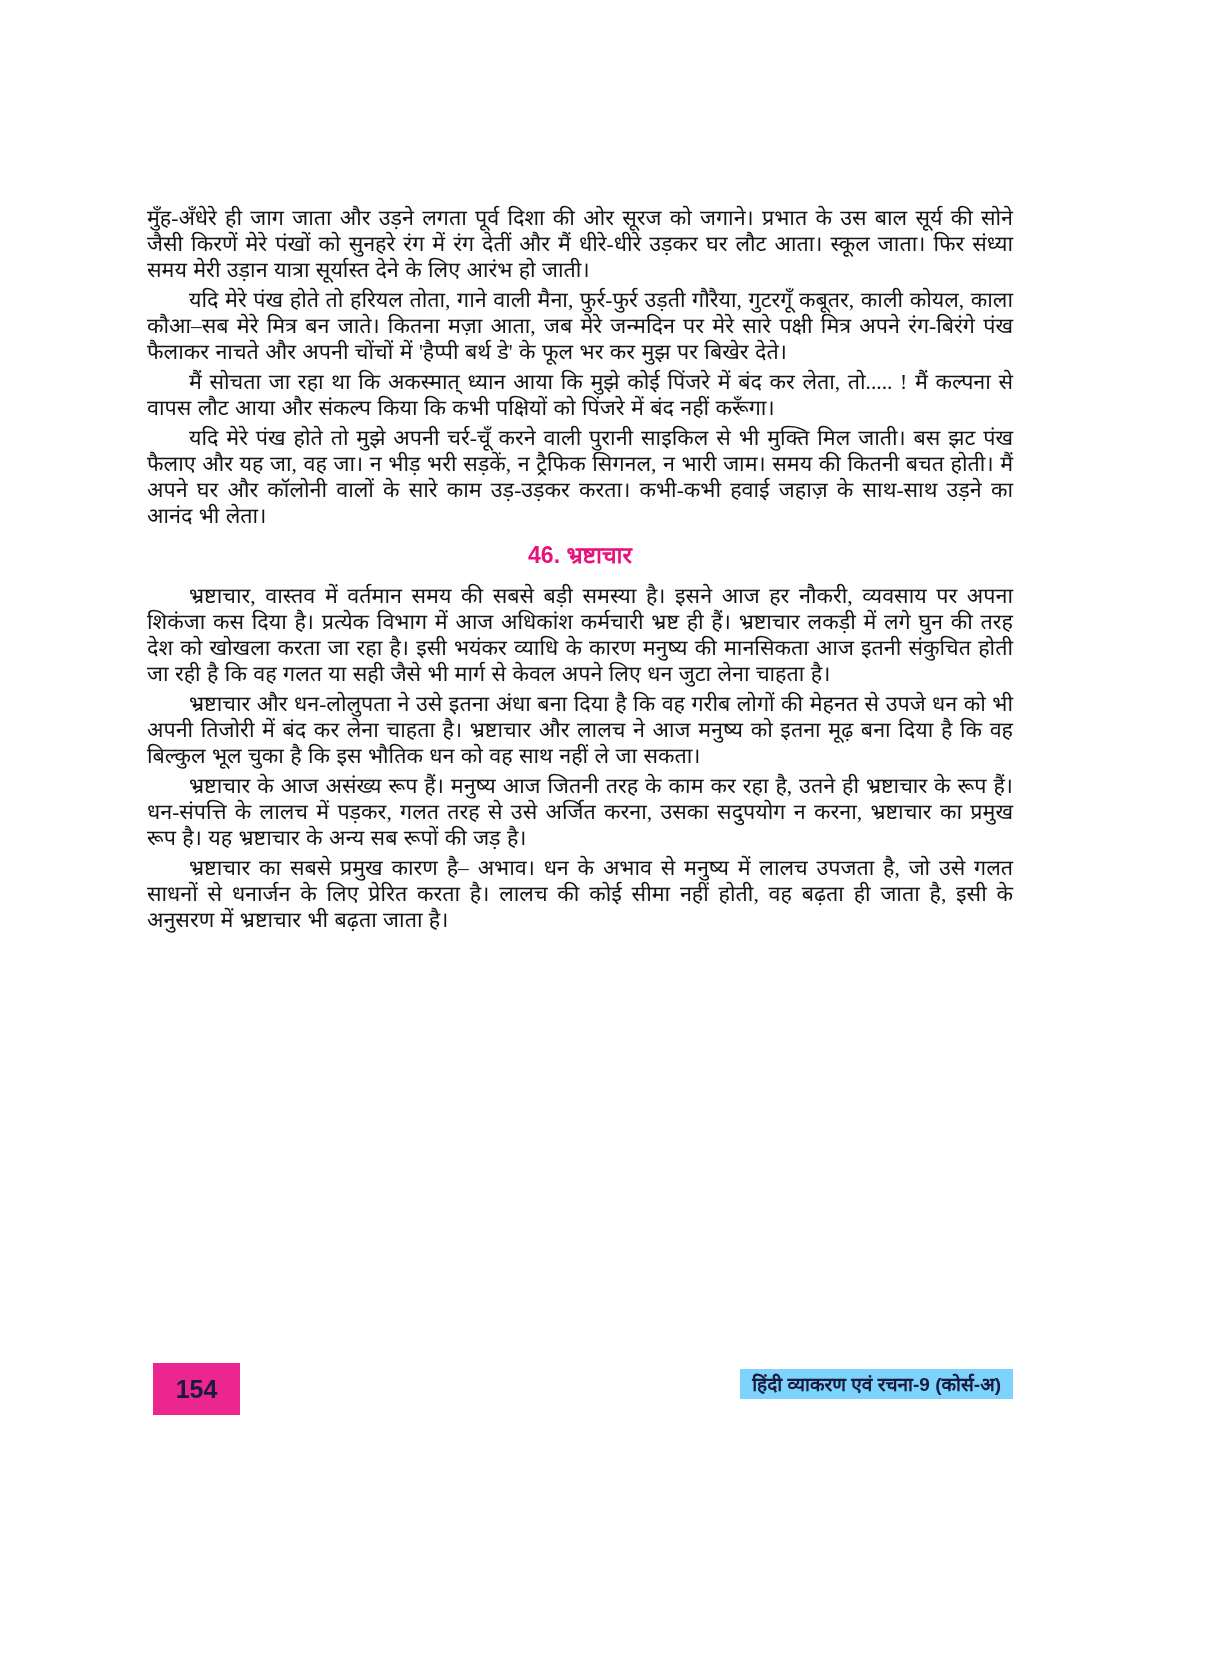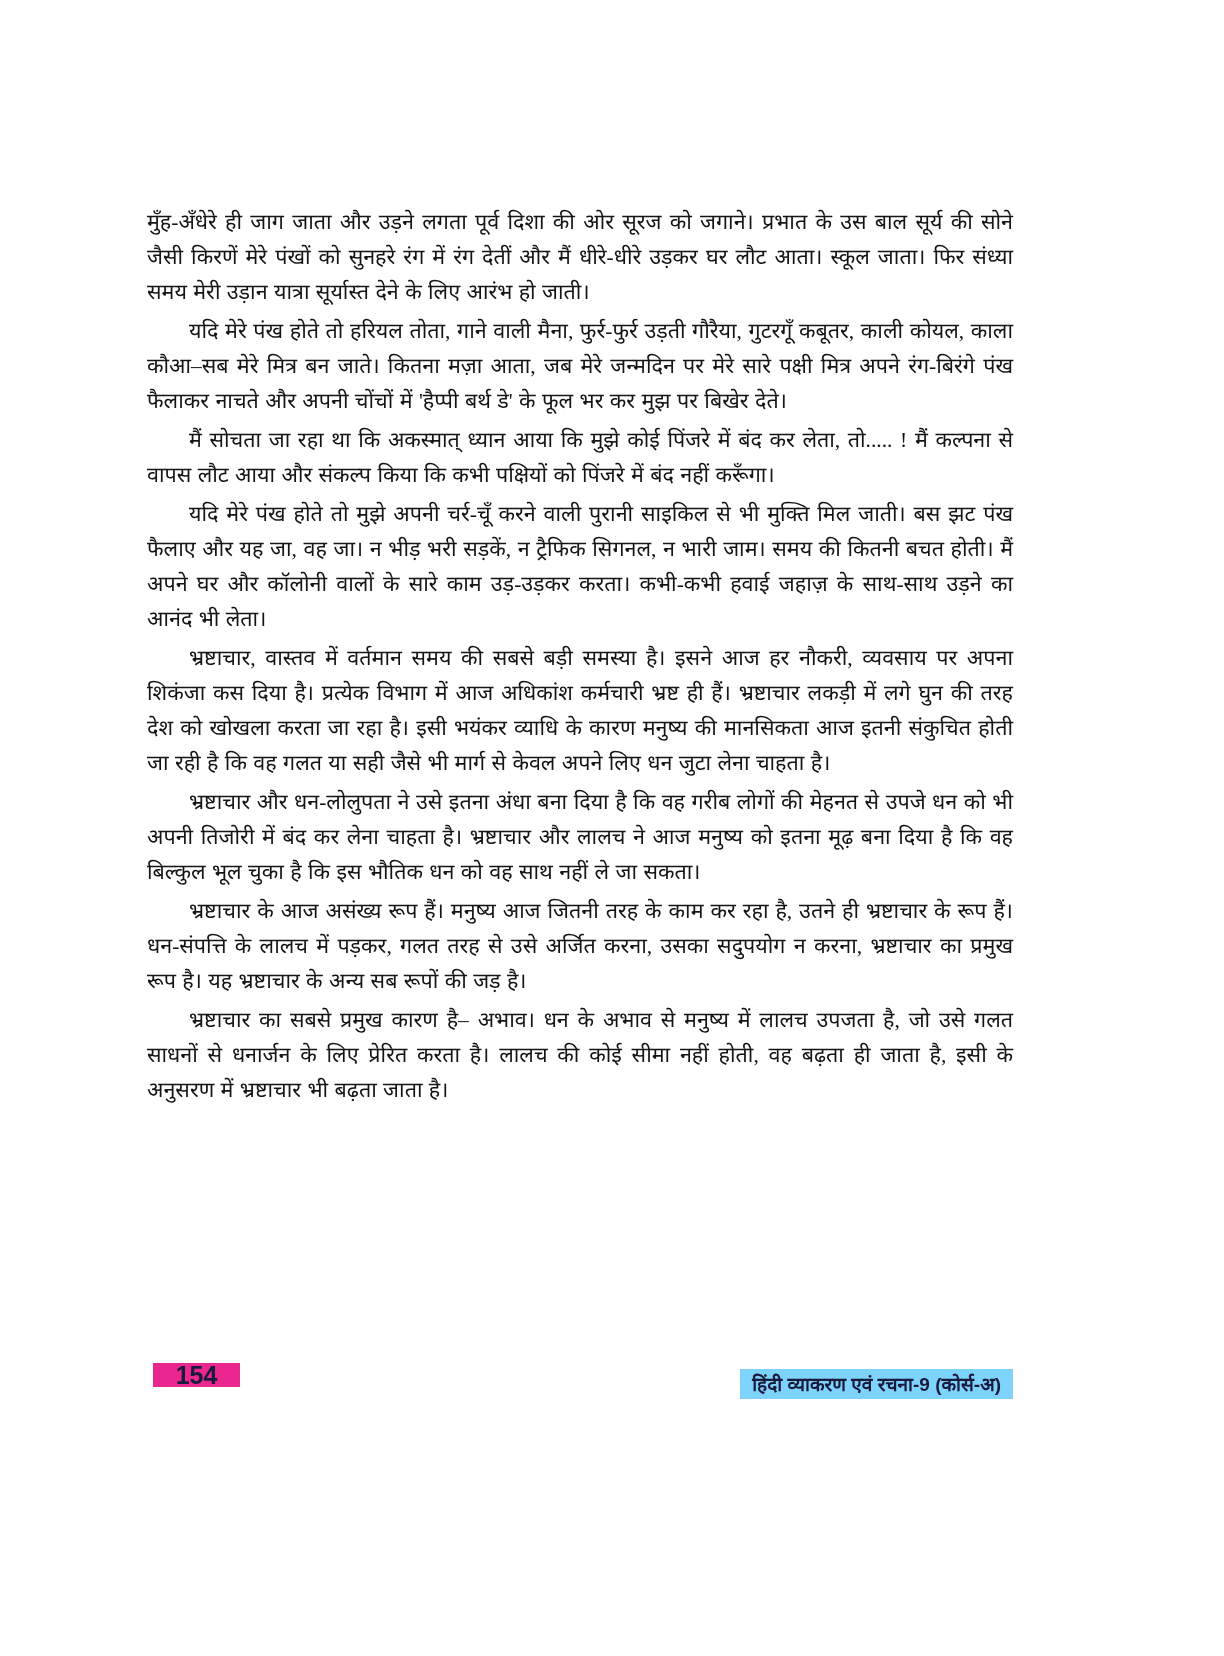--- a/index.html
+++ b/index.html
@@ -13,21 +13,21 @@
     overflow: hidden;
   }
   .content {
     position: absolute;
     left: 147px;
     top: 205px;
     width: 866px;
   }
   .para {
     font-size: 21.5px;
-    line-height: 35px;
+    line-height: 26px;
     text-align: justify;
     text-indent: 42px;
     margin-bottom: 4px;
     word-spacing: 1px;
   }
   .para.no-indent { text-indent: 0; }
   .section-heading {
     text-align: center;
     font-size: 23px;
     font-weight: bold;
@@ -41,21 +41,21 @@
     left: 0;
     top: 1363px;
     width: 1224px;
     height: 42px;
   }
   .page-num-box {
     position: absolute;
     left: 153px;
     top: 0;
     width: 87px;
-    height: 24px;
+    height: 52px;
     background: #ec268f;
     color: #1a1a3c;
     font-weight: bold;
     font-size: 25px;
     font-family: "Liberation Sans", "DejaVu Sans", sans-serif;
     display: flex;
     align-items: center;
     justify-content: center;
   }
   .book-title-box {
@@ -76,20 +76,21 @@
 </style>
 </head>
 <body>
 
 <div class="content">
   <p class="para no-indent">मुँह-अँधेरे ही जाग जाता और उड़ने लगता पूर्व दिशा की ओर सूरज को जगाने। प्रभात के उस बाल सूर्य की सोने जैसी किरणें मेरे पंखों को सुनहरे रंग में रंग देतीं और मैं धीरे-धीरे उड़कर घर लौट आता। स्कूल जाता। फिर संध्या समय मेरी उड़ान यात्रा सूर्यास्त देने के लिए आरंभ हो जाती।</p>
   <p class="para">यदि मेरे पंख होते तो हरियल तोता, गाने वाली मैना, फुर्र-फुर्र उड़ती गौरैया, गुटरगूँ कबूतर, काली कोयल, काला कौआ–सब मेरे मित्र बन जाते। कितना मज़ा आता, जब मेरे जन्मदिन पर मेरे सारे पक्षी मित्र अपने रंग-बिरंगे पंख फैलाकर नाचते और अपनी चोंचों में 'हैप्पी बर्थ डे' के फूल भर कर मुझ पर बिखेर देते।</p>
   <p class="para">मैं सोचता जा रहा था कि अकस्मात् ध्यान आया कि मुझे कोई पिंजरे में बंद कर लेता, तो..... ! मैं कल्पना से वापस लौट आया और संकल्प किया कि कभी पक्षियों को पिंजरे में बंद नहीं करूँगा।</p>
   <p class="para">यदि मेरे पंख होते तो मुझे अपनी चर्र-चूँ करने वाली पुरानी साइकिल से भी मुक्ति मिल जाती। बस झट पंख फैलाए और यह जा, वह जा। न भीड़ भरी सड़कें, न ट्रैफिक सिगनल, न भारी जाम। समय की कितनी बचत होती। मैं अपने घर और कॉलोनी वालों के सारे काम उड़-उड़कर करता। कभी-कभी हवाई जहाज़ के साथ-साथ उड़ने का आनंद भी लेता।</p>
 
+  <h2 class="section-heading">46. भ्रष्टाचार</h2>
 
   <p class="para">भ्रष्टाचार, वास्तव में वर्तमान समय की सबसे बड़ी समस्या है। इसने आज हर नौकरी, व्यवसाय पर अपना शिकंजा कस दिया है। प्रत्येक विभाग में आज अधिकांश कर्मचारी भ्रष्ट ही हैं। भ्रष्टाचार लकड़ी में लगे घुन की तरह देश को खोखला करता जा रहा है। इसी भयंकर व्याधि के कारण मनुष्य की मानसिकता आज इतनी संकुचित होती जा रही है कि वह गलत या सही जैसे भी मार्ग से केवल अपने लिए धन जुटा लेना चाहता है।</p>
   <p class="para">भ्रष्टाचार और धन-लोलुपता ने उसे इतना अंधा बना दिया है कि वह गरीब लोगों की मेहनत से उपजे धन को भी अपनी तिजोरी में बंद कर लेना चाहता है। भ्रष्टाचार और लालच ने आज मनुष्य को इतना मूढ़ बना दिया है कि वह बिल्कुल भूल चुका है कि इस भौतिक धन को वह साथ नहीं ले जा सकता।</p>
   <p class="para">भ्रष्टाचार के आज असंख्य रूप हैं। मनुष्य आज जितनी तरह के काम कर रहा है, उतने ही भ्रष्टाचार के रूप हैं। धन-संपत्ति के लालच में पड़कर, गलत तरह से उसे अर्जित करना, उसका सदुपयोग न करना, भ्रष्टाचार का प्रमुख रूप है। यह भ्रष्टाचार के अन्य सब रूपों की जड़ है।</p>
   <p class="para">भ्रष्टाचार का सबसे प्रमुख कारण है– अभाव। धन के अभाव से मनुष्य में लालच उपजता है, जो उसे गलत साधनों से धनार्जन के लिए प्रेरित करता है। लालच की कोई सीमा नहीं होती, वह बढ़ता ही जाता है, इसी के अनुसरण में भ्रष्टाचार भी बढ़ता जाता है।</p>
 </div>
 
 <div class="footer">
   <div class="page-num-box">154</div>
   <div class="book-title-box">हिंदी व्याकरण एवं रचना-9 (कोर्स-अ)</div>

